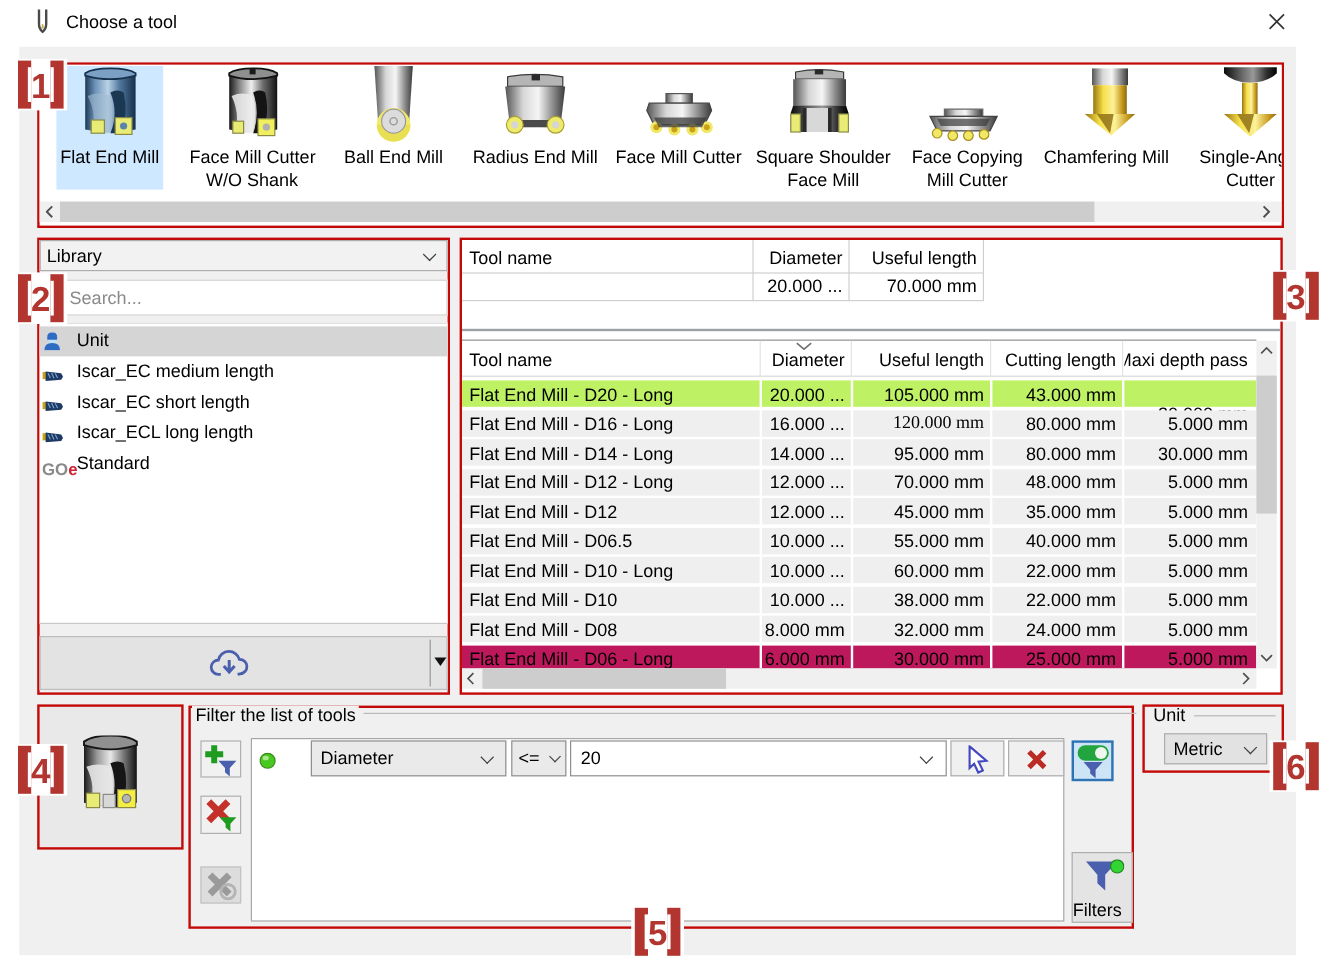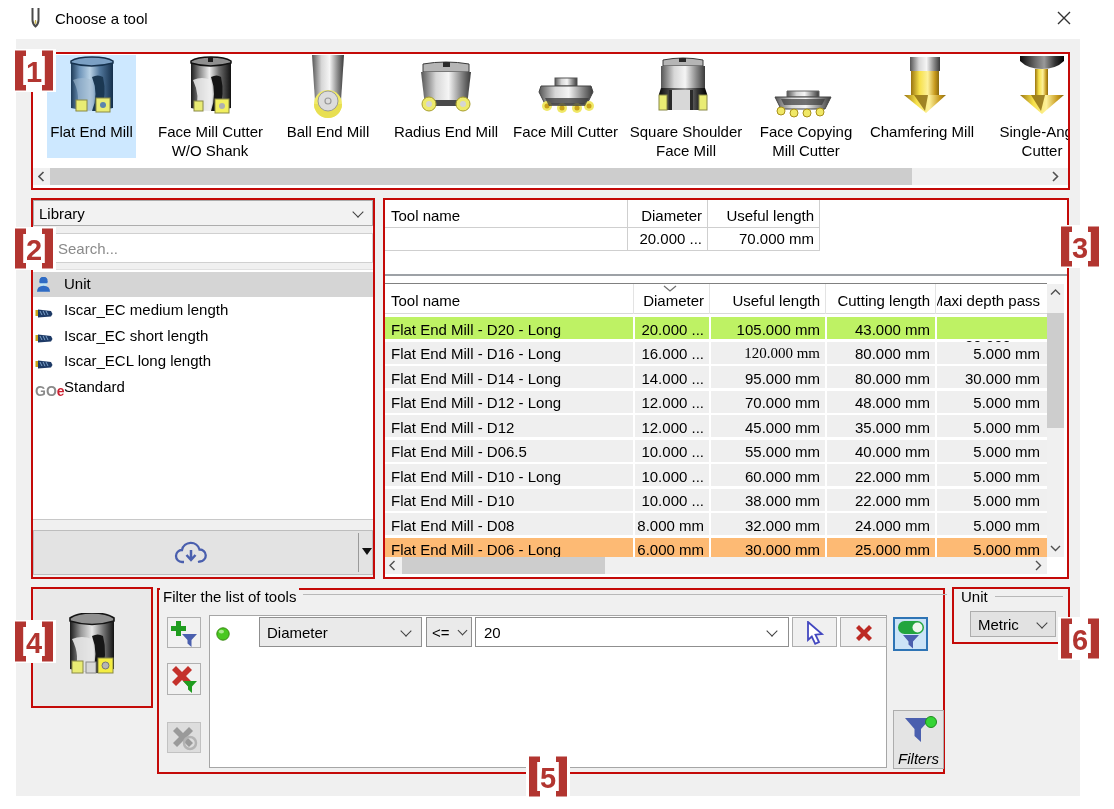--- a/index.html
+++ b/index.html
@@ -321,21 +321,21 @@
         <span class="cell rnum" style="left:445px; top:2.5px; width:100px;">22.000 mm</span>
         <span class="cell rnum" style="left:552px; top:2.5px; width:103px;">5.000 mm</span>
       </div>
     <div class="abs" style="left:0; top:198.2px; width:662px; height:22px; background:#efefef;">
         <span class="cell" style="left:6px; top:2.5px;">Flat End Mill - D08</span>
         <span class="cell rnum" style="left:219px; top:2.5px; width:100px;">8.000 mm</span>
         <span class="cell rnum" style="left:335px; top:2.5px; width:100px;">32.000 mm</span>
         <span class="cell rnum" style="left:445px; top:2.5px; width:100px;">24.000 mm</span>
         <span class="cell rnum" style="left:552px; top:2.5px; width:103px;">5.000 mm</span>
       </div>
-    <div class="abs" style="left:0; top:222.7px; width:662px; height:22px; background:#fdba74;">
+    <div class="abs" style="left:0; top:222.7px; width:662px; height:22px; background:#be185d;">
         <span class="cell" style="left:6px; top:2.5px;">Flat End Mill - D06 - Long</span>
         <span class="cell rnum" style="left:219px; top:2.5px; width:100px;">6.000 mm</span>
         <span class="cell rnum" style="left:335px; top:2.5px; width:100px;">30.000 mm</span>
         <span class="cell rnum" style="left:445px; top:2.5px; width:100px;">25.000 mm</span>
         <span class="cell rnum" style="left:552px; top:2.5px; width:103px;">5.000 mm</span>
       </div>
     <div class="abs" style="left:248px; top:0; width:2px; height:242px; background:#fff;"></div>
     <div class="abs" style="left:324px; top:0; width:2px; height:242px; background:#fff;"></div>
     <div class="abs" style="left:440px; top:0; width:2px; height:242px; background:#fff;"></div>
     <div class="abs" style="left:550px; top:0; width:2px; height:242px; background:#fff;"></div>
@@ -449,21 +449,21 @@
       <circle cx="22.5" cy="8.5" r="5" fill="#eef6ee"></circle>
       <path d="M8,16 l16,0 -6,6.5 0,7 -4.5,-4 0,-3 z" fill="#4a5fae"></path>
     </svg>
   </div>
 
   <div class="abs" style="left:893px; top:710px; width:51px; height:59px; background:#e4e4e4; border:1px solid #adadad;">
     <svg class="abs" style="left:9px; top:5px;" width="34" height="34" viewBox="0 0 34 34">
       <path d="M2,2 l26,0 -10,11 0,13 -6.5,-6 0,-7 z" fill="#4a5fae"></path>
       <circle cx="28" cy="6" r="5.5" fill="#35d435" stroke="#1f8a1f" stroke-width="1"></circle>
     </svg>
-    <div class="abs" style="left:0; top:39px; width:49px; text-align:center;font-style:italic;">Filters</div>
+    <div class="abs" style="left:0; top:39px; width:49px; text-align:left;">Filters</div>
   </div>
 </div>
 
 <div class="redrect" style="left:952px; top:587px; width:118px; height:57px; background:#f0f0f0;"></div>
 <div class="abs" style="left:995px; top:596px; width:68px; height:1px; background:#b8b8b8;"></div>
 <div class="abs" style="left:961px; top:588px;">Unit</div>
 <div class="abs" style="left:970px; top:611px; width:86px; height:26px; background:#e2e2e2; border:1px solid #adadad;">
   <span style="position:absolute; left:7px; top:4px;">Metric</span>
   <span class="chev down" style="position:absolute; right:9px; top:7px;"></span>
 </div>

